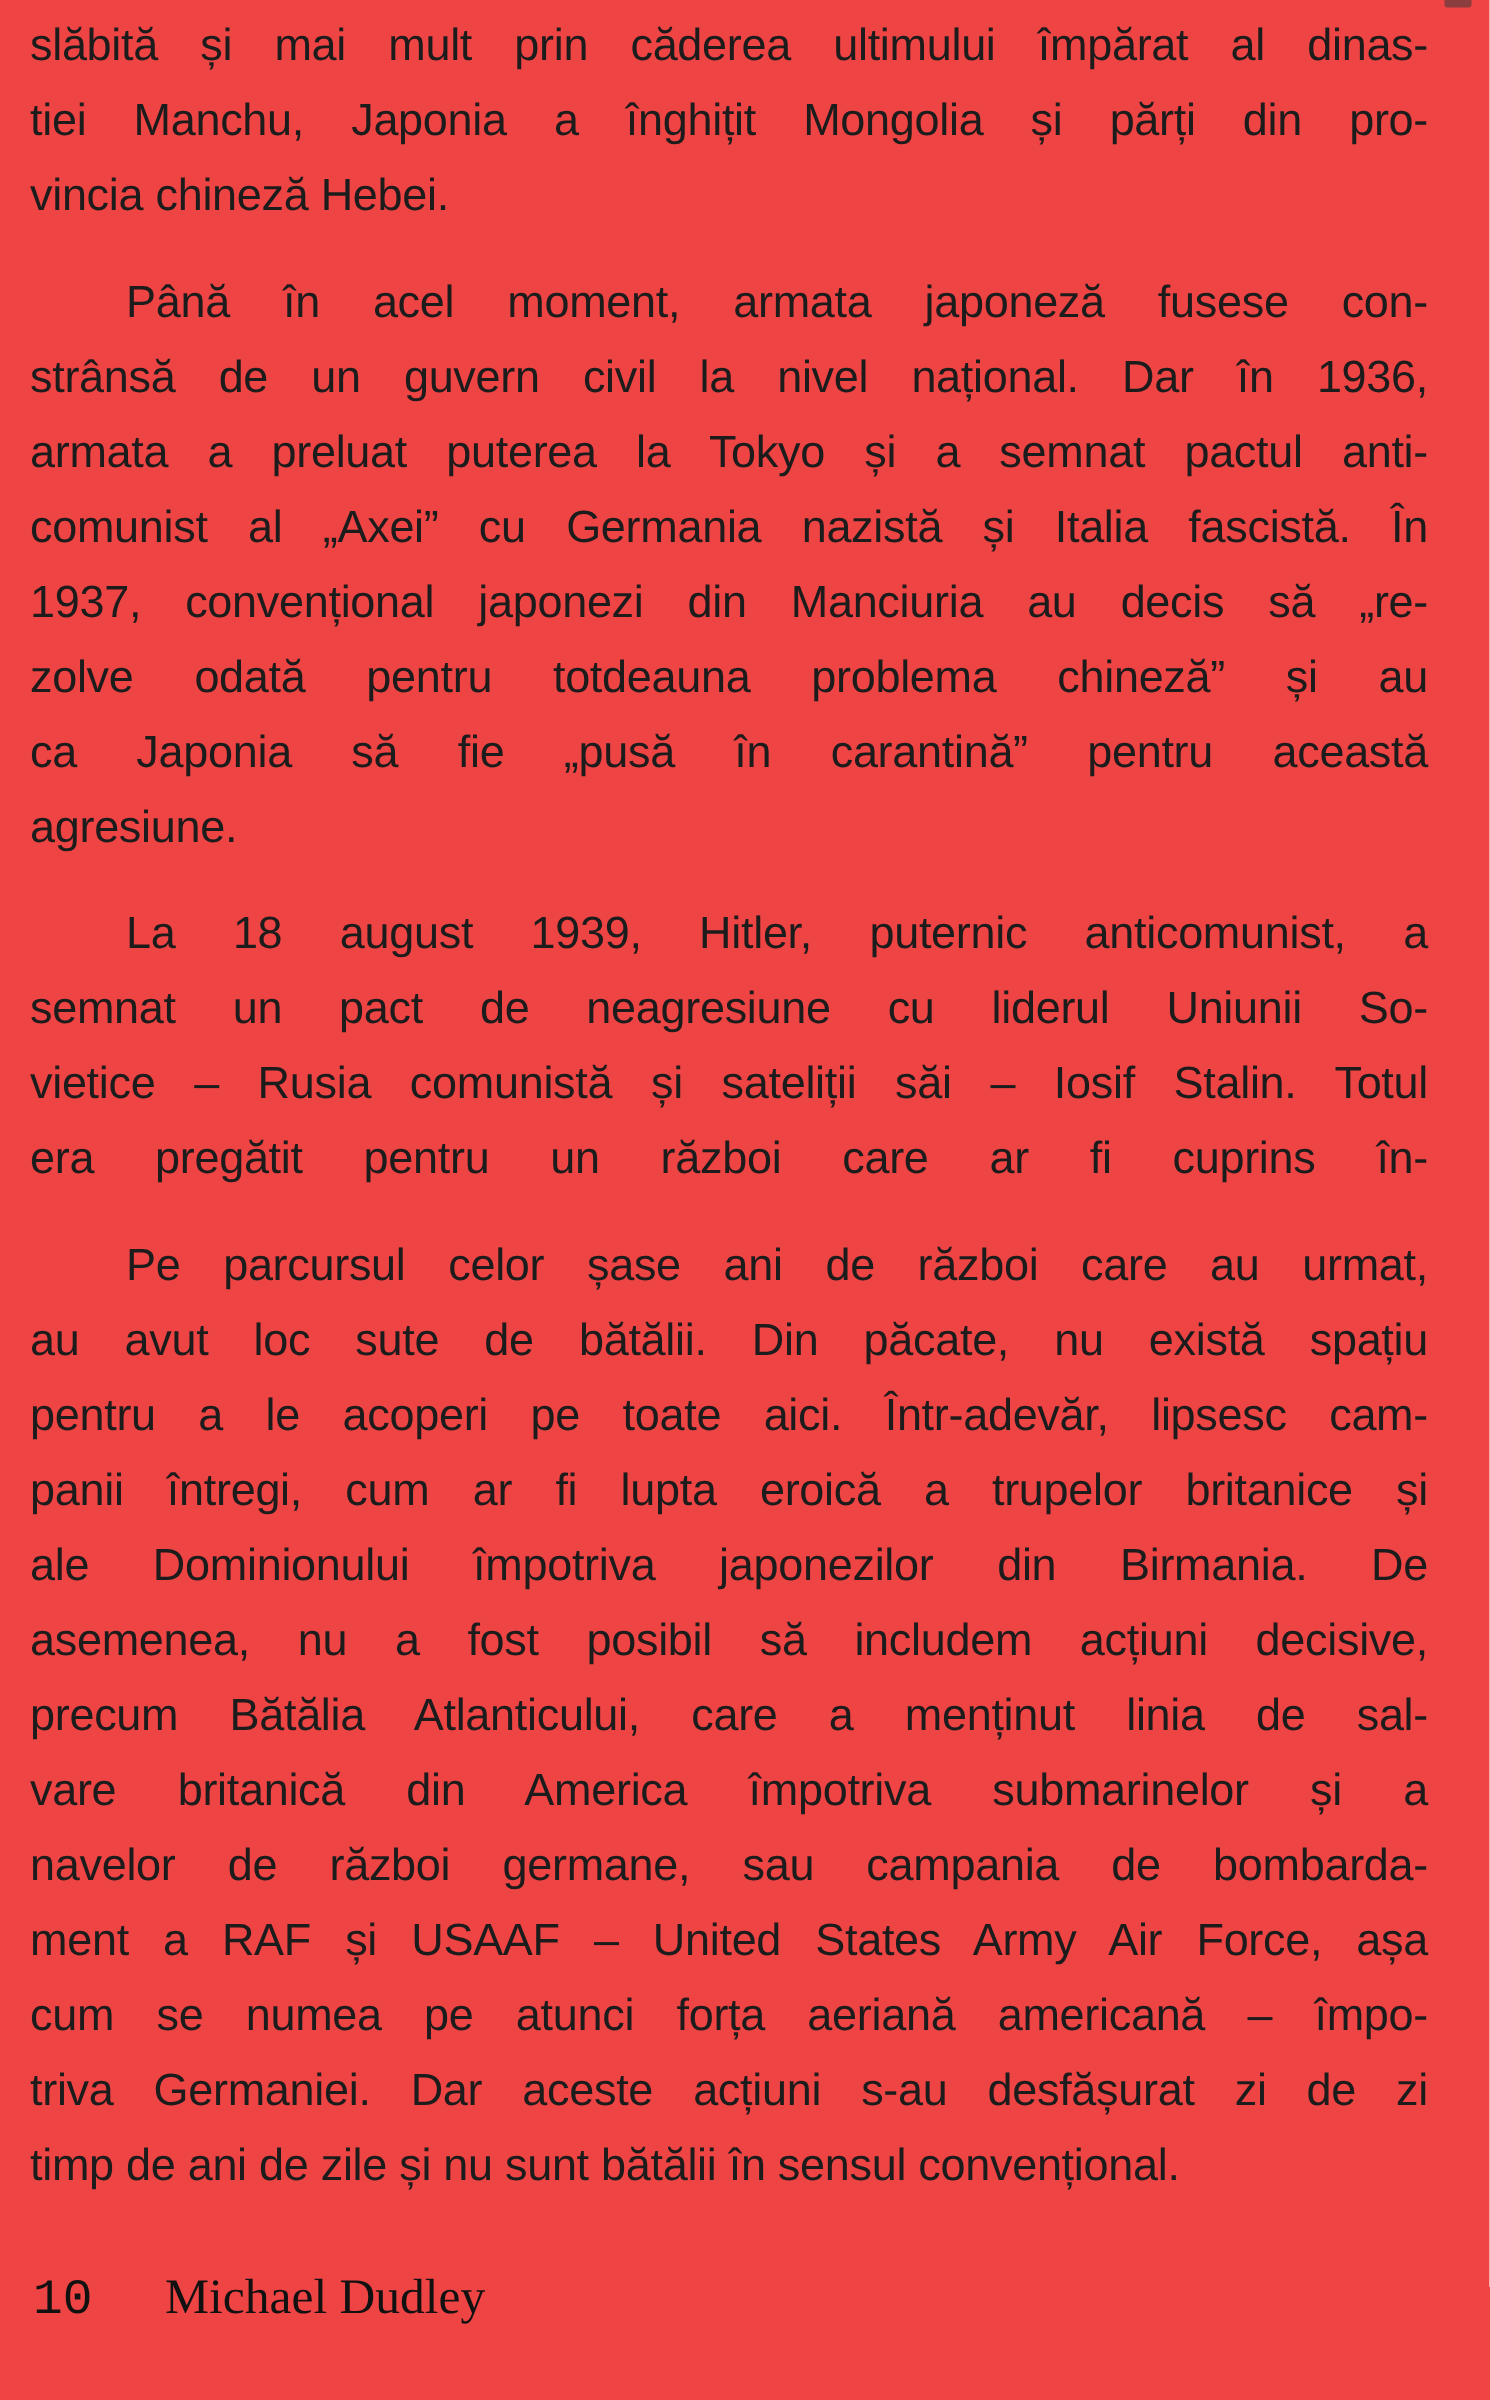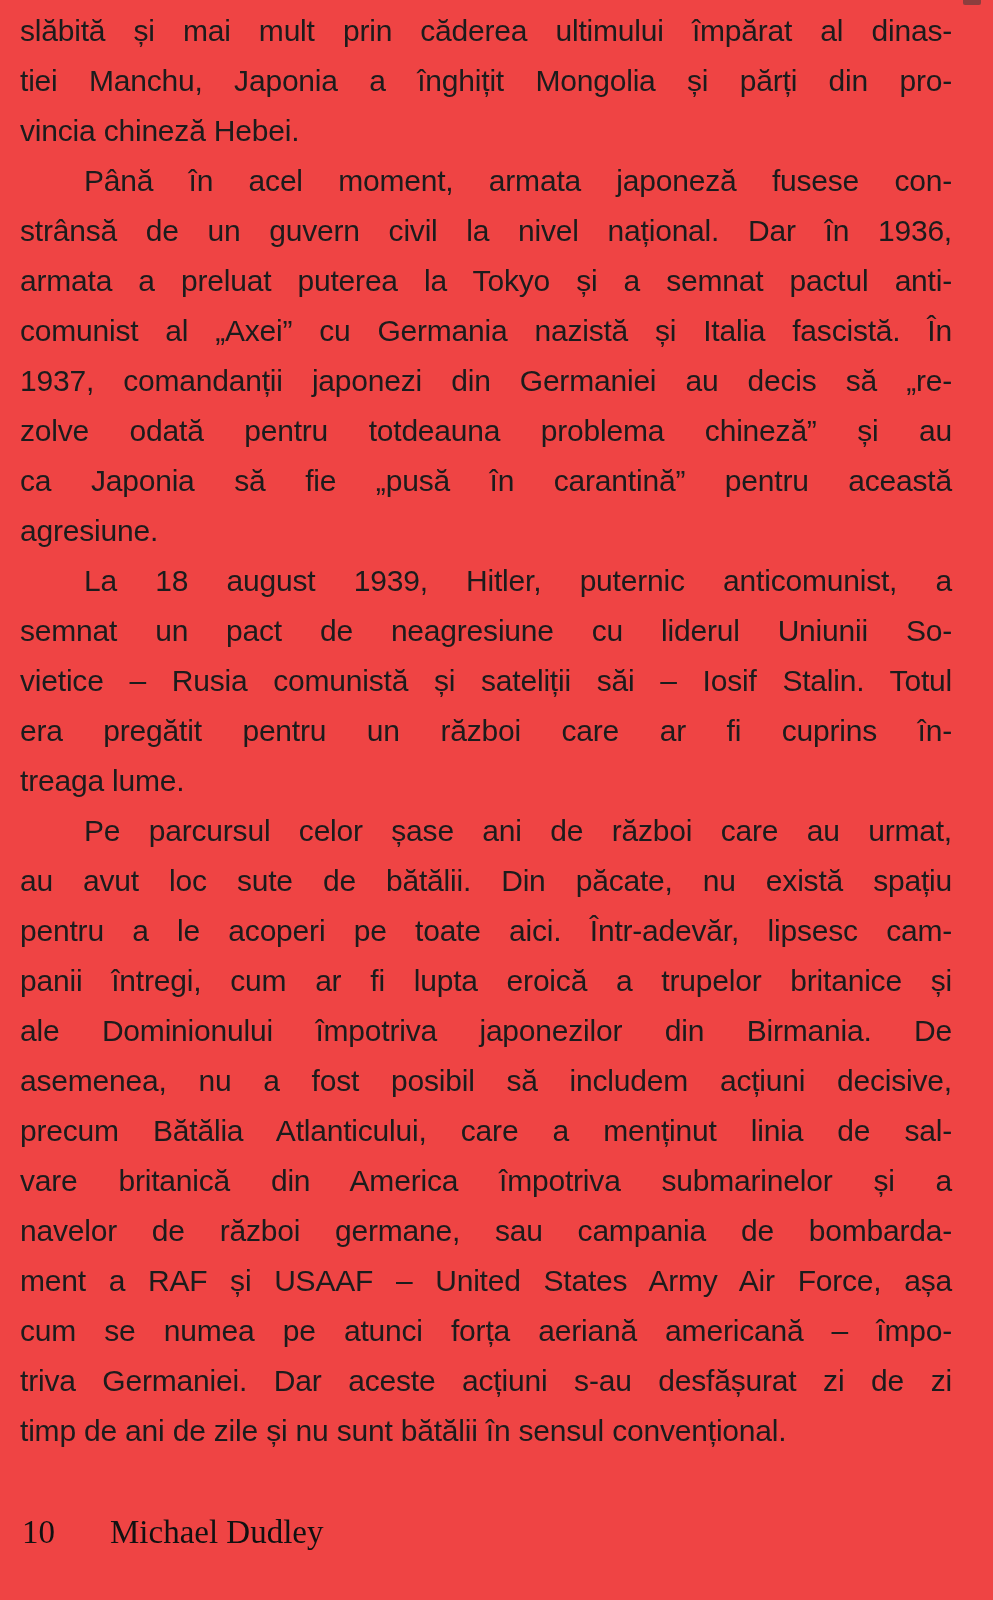--- a/index.html
+++ b/index.html
@@ -27,37 +27,39 @@
     letter-spacing: -0.2px;
     line-height: 50px;
     height: 50px;
     white-space: normal;
     text-align: justify;
     text-align-last: justify;
     color: inherit;
   }
   .line.indent {
     text-indent: 64px;
+    margin-top: 21px;
   }
   .line.last {
     text-align: right;
     text-align-last: left;
   }
   .footer {
     position: absolute;
     top: 1508px;
     left: 22px;
     font-family: "Liberation Serif", serif;
     font-size: 33px;
     line-height: 48px;
     color: #111111;
   }
   .page-num {
     display: inline-block;
     width: 88px;
+    font-family: Liberation Mono, monospace;
   }
   .edge-artifact {
     position: absolute;
     top: 0;
     left: 963px;
     width: 18px;
     height: 5px;
     background: #3a3a3a;
     opacity: 0.55;
     border-radius: 0 0 2px 2px;
@@ -69,29 +71,28 @@
 <div class="page" style="background: #ef4444; color: rgb(28, 28, 28);">
   <div class="edge-artifact"></div>
   <div class="body-text">
       <div class="line">slăbită și mai mult prin căderea ultimului împărat al dinas-</div>
       <div class="line">tiei Manchu, Japonia a înghițit Mongolia și părți din pro-</div>
       <div class="line last">vincia chineză Hebei.</div>
       <div class="line indent">Până în acel moment, armata japoneză fusese con-</div>
       <div class="line">strânsă de un guvern civil la nivel național. Dar în 1936,</div>
       <div class="line">armata a preluat puterea la Tokyo și a semnat pactul anti-</div>
       <div class="line">comunist al „Axei” cu Germania nazistă și Italia fascistă. În</div>
-      <div class="line">1937, comandanții japonezi din Germaniei au decis să „re-</div>
+      <div class="line">1937, convențional japonezi din Manciuria au decis să „re-</div>
       <div class="line">zolve odată pentru totdeauna problema chineză” și au</div>
       <div class="line">ca Japonia să fie „pusă în carantină” pentru această</div>
       <div class="line last">agresiune.</div>
       <div class="line indent">La 18 august 1939, Hitler, puternic anticomunist, a</div>
       <div class="line">semnat un pact de neagresiune cu liderul Uniunii So-</div>
       <div class="line">vietice – Rusia comunistă și sateliții săi – Iosif Stalin. Totul</div>
       <div class="line">era pregătit pentru un război care ar fi cuprins în-</div>
-      <div class="line last">treaga lume.</div>
       <div class="line indent">Pe parcursul celor șase ani de război care au urmat,</div>
       <div class="line">au avut loc sute de bătălii. Din păcate, nu există spațiu</div>
       <div class="line">pentru a le acoperi pe toate aici. Într-adevăr, lipsesc cam-</div>
       <div class="line">panii întregi, cum ar fi lupta eroică a trupelor britanice și</div>
       <div class="line">ale Dominionului împotriva japonezilor din Birmania. De</div>
       <div class="line">asemenea, nu a fost posibil să includem acțiuni decisive,</div>
       <div class="line">precum Bătălia Atlanticului, care a menținut linia de sal-</div>
       <div class="line">vare britanică din America împotriva submarinelor și a</div>
       <div class="line">navelor de război germane, sau campania de bombarda-</div>
       <div class="line">ment a RAF și USAAF – United States Army Air Force, așa</div>

